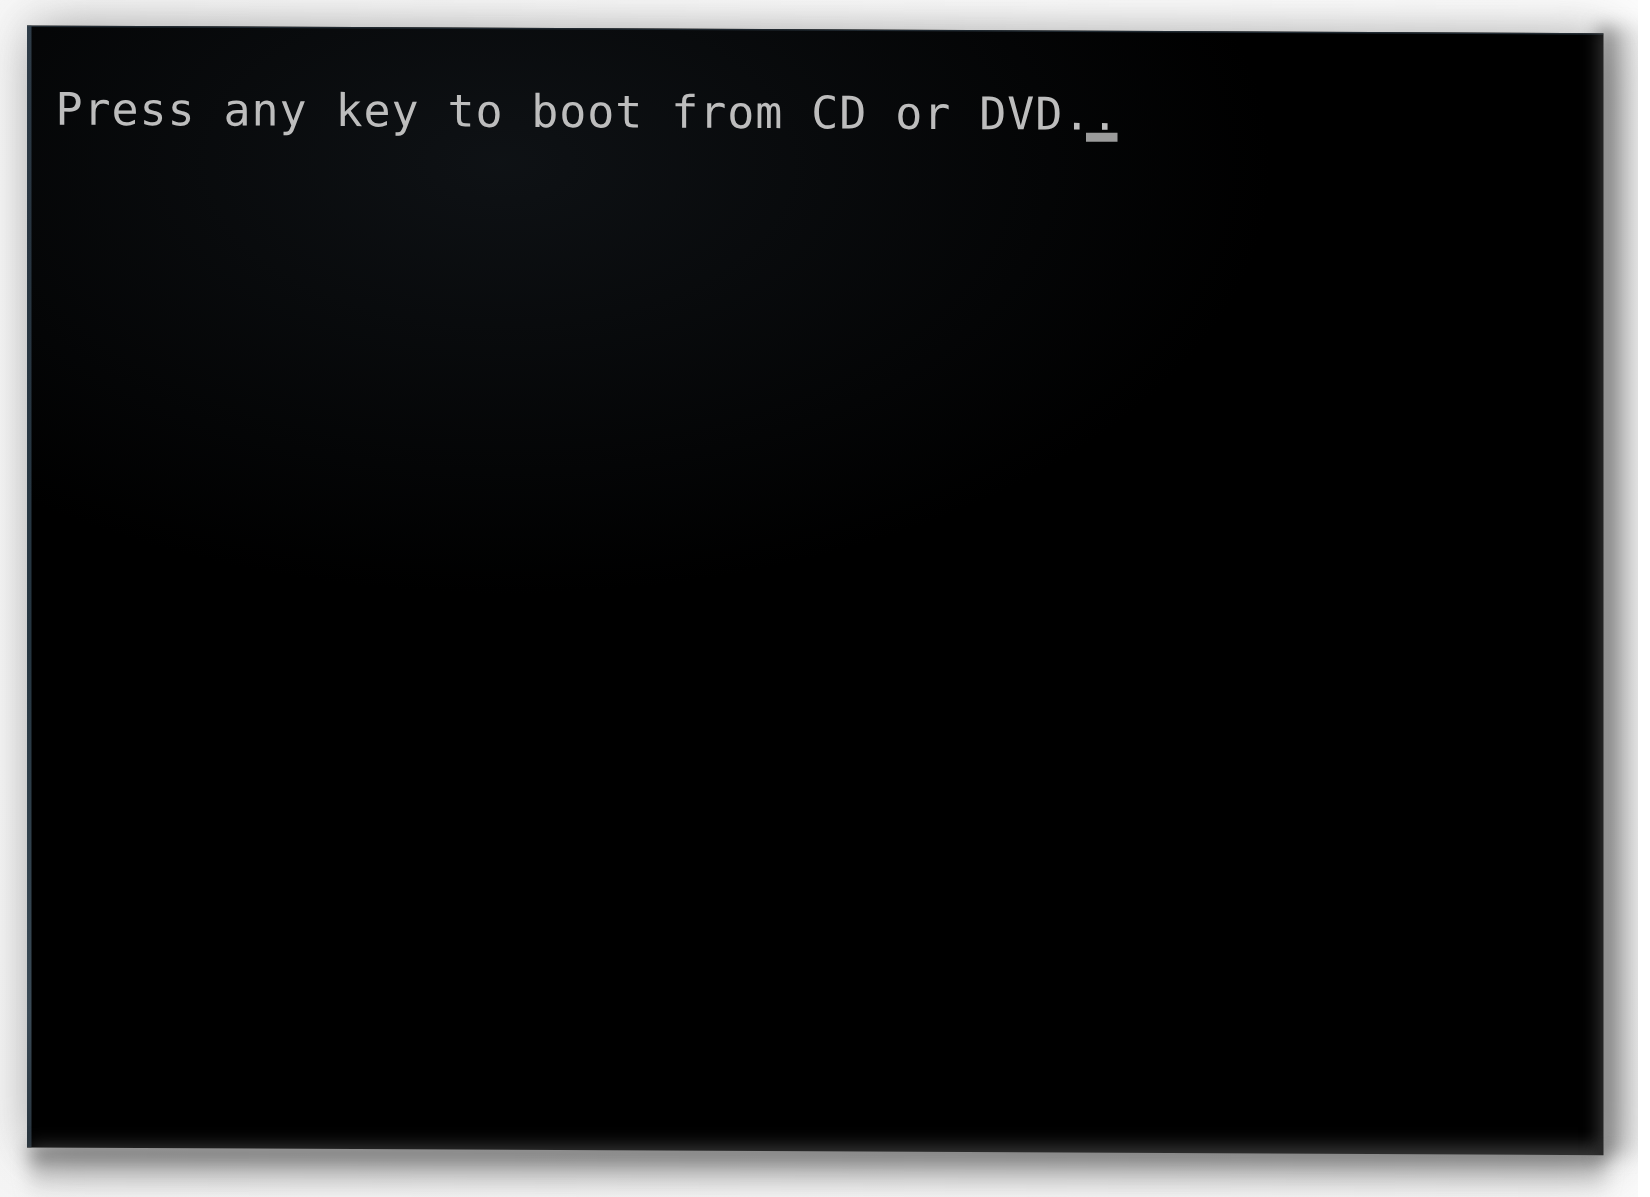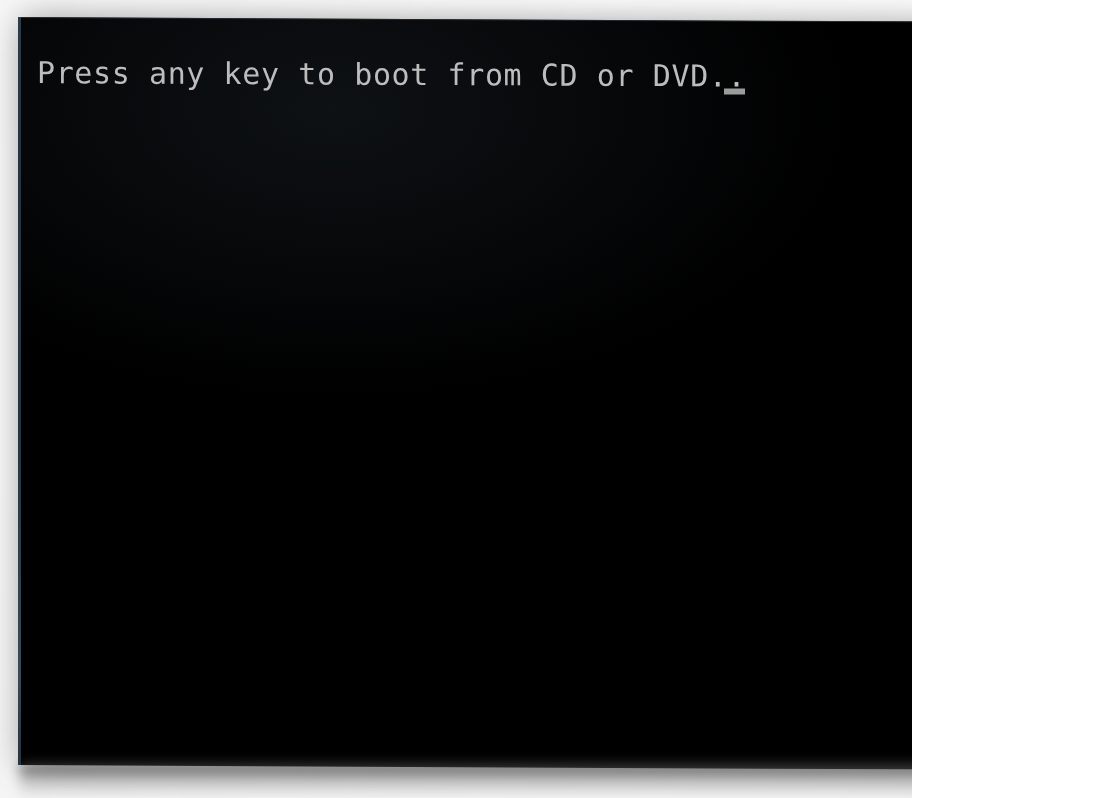--- a/index.html
+++ b/index.html
@@ -4,21 +4,21 @@
 <title>BIOS Boot Prompt</title>
 <style>
   html, body {
     margin: 0;
     padding: 0;
     background: #ffffff;
   }
 
   #stage {
     position: relative;
-    width: 912px;
+    width: 1092px;
     height: 798px;
     overflow: hidden;
     background: #fbfbfb;
     font-family: "DejaVu Sans Mono", "Liberation Mono", monospace;
   }
 
   
   #backdrop {
     position: absolute;
     inset: 0;

